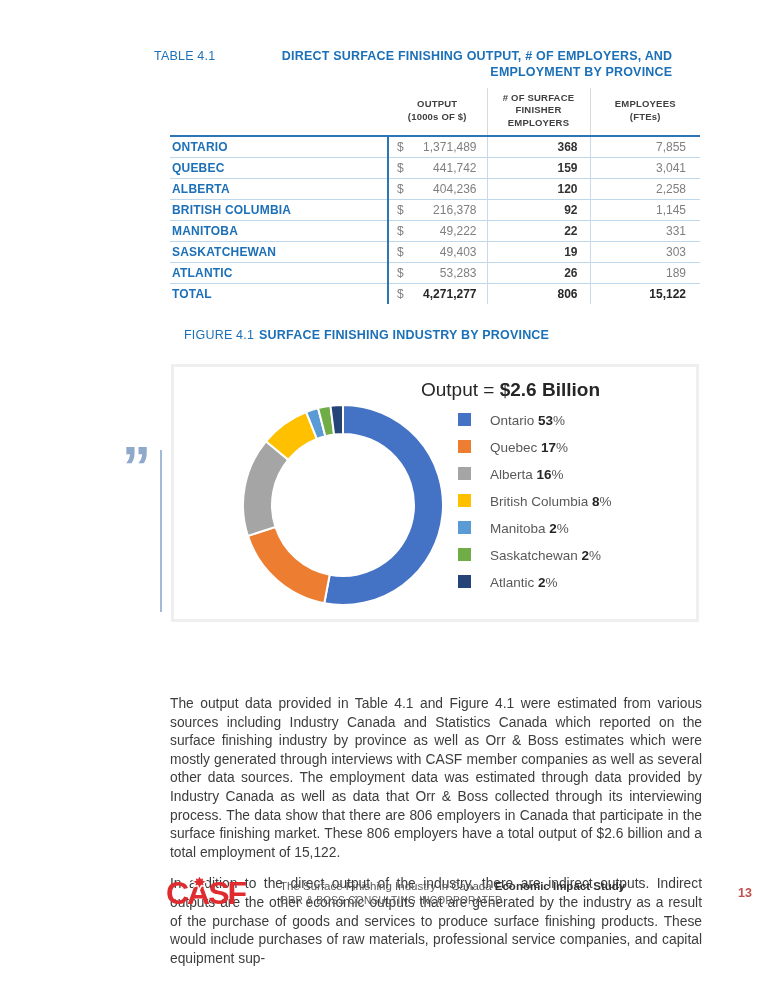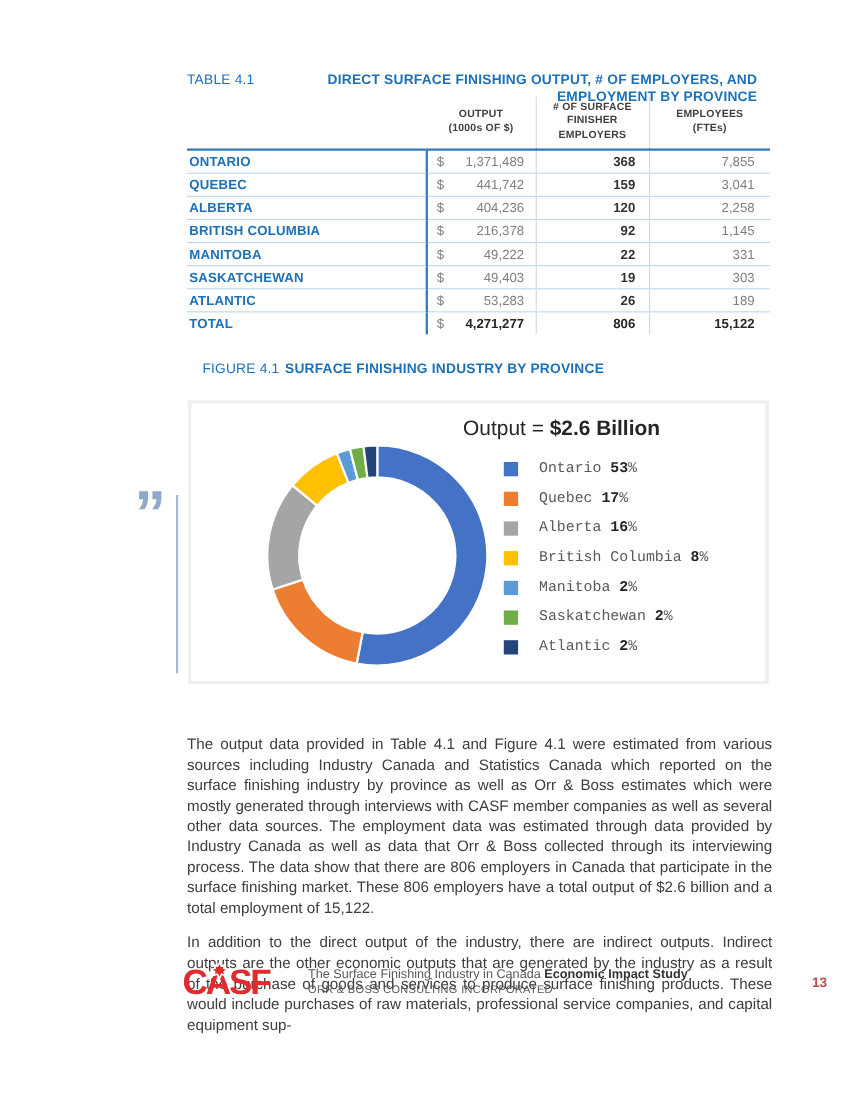--- a/index.html
+++ b/index.html
@@ -41,51 +41,51 @@
   .data-table td.employees{border-left:1px solid #CBD8E6;text-align:right;padding-right:14px;color:var(--value_gray);}
   .data-table tr.total td.province{color:var(--heading_blue);}
   .data-table tr.total td .val,.data-table tr.total td.employers,.data-table tr.total td.employees{color:#262626;font-weight:bold;}
 
   
   .chart-box{position:absolute;top:364px;left:171px;width:528px;height:258px;background:#ffffff;border:3px solid #EFEFEF;}
   .chart-title{position:absolute;left:247px;top:12px;font-size:19px;color:#262626;white-space:nowrap;}
   .chart-title .bold{font-weight:bold;}
   .donut{position:absolute;left:64px;top:33px;}
   .legend{position:absolute;left:284px;top:46px;}
-  .legend-item{display:flex;align-items:center;height:27px;font-family:Liberation Mono, monospace;}
+  .legend-item{display:flex;height:27px;}
   .legend-swatch{width:13px;height:13px;margin-right:19px;flex:none;}
   .legend-label{font-size:13.5px;color:#595959;white-space:nowrap;}
   .legend-label b{color:#262626;}
 
   
   .pullquote{position:absolute;top:450px;left:24px;width:138px;padding-right:9px;border-right:2px solid #A3BBD6;text-align:right;min-height:162px;}
   .pullquote .mark{display:block;font-size:58px;line-height:34px;color:var(--quote_light);font-weight:bold;margin-bottom:2px;}
   .pullquote .qtext{font-size:15px;font-style:italic;color:var(--quote_blue);line-height:19px;font-family:"Liberation Sans",sans-serif;}
 
   
   .sources{position:absolute;top:638px;left:180px;font-size:12.5px;color:#595959;}
-  .body-copy{position:absolute;top:668px;left:170px;width:532px;}
+  .body-copy{position:absolute;top:695px;left:170px;width:532px;}
   .body-copy p{font-size:13.8px;line-height:18.6px;color:var(--body_text);text-align:justify;margin-bottom:13px;}
 
   
   .footer{position:absolute;top:876px;left:166px;width:586px;display:flex;align-items:center;}
   .logo{position:relative;font-size:32px;font-weight:bold;color:var(--logo_red);letter-spacing:-2px;line-height:34px;width:100px;flex:none;}
   .logo .leaf{position:absolute;left:26px;top:-1px;}
   .footer-text{flex:1;padding-left:14px;}
   .footer-line1{font-size:11.5px;color:#595959;}
   .footer-line1 .bold{font-weight:bold;color:#333333;}
   .footer-line2{font-size:10px;color:#595959;letter-spacing:.3px;margin-top:3px;}
   .page-num{font-size:12.5px;font-weight:bold;color:var(--page_number);flex:none;}
 </style>
 </head>
 <body>
 
 <div class="page">
 
-  <div class="sec-title" style="top:48px;left:170px;width:530px;margin-top:16px;">
+  <div class="sec-title" style="top:48px;left:154px;width:530px;">
     <span class="lbl">TABLE 4.1</span>
     <span class="ttl" style="width:452px;text-align:right;">DIRECT SURFACE FINISHING OUTPUT, # OF EMPLOYERS, AND EMPLOYMENT BY PROVINCE</span>
   </div>
 
   <table class="data-table">
     <colgroup>
         <col class="c1">
         <col class="c2">
         <col class="c3">
         <col class="c4">

